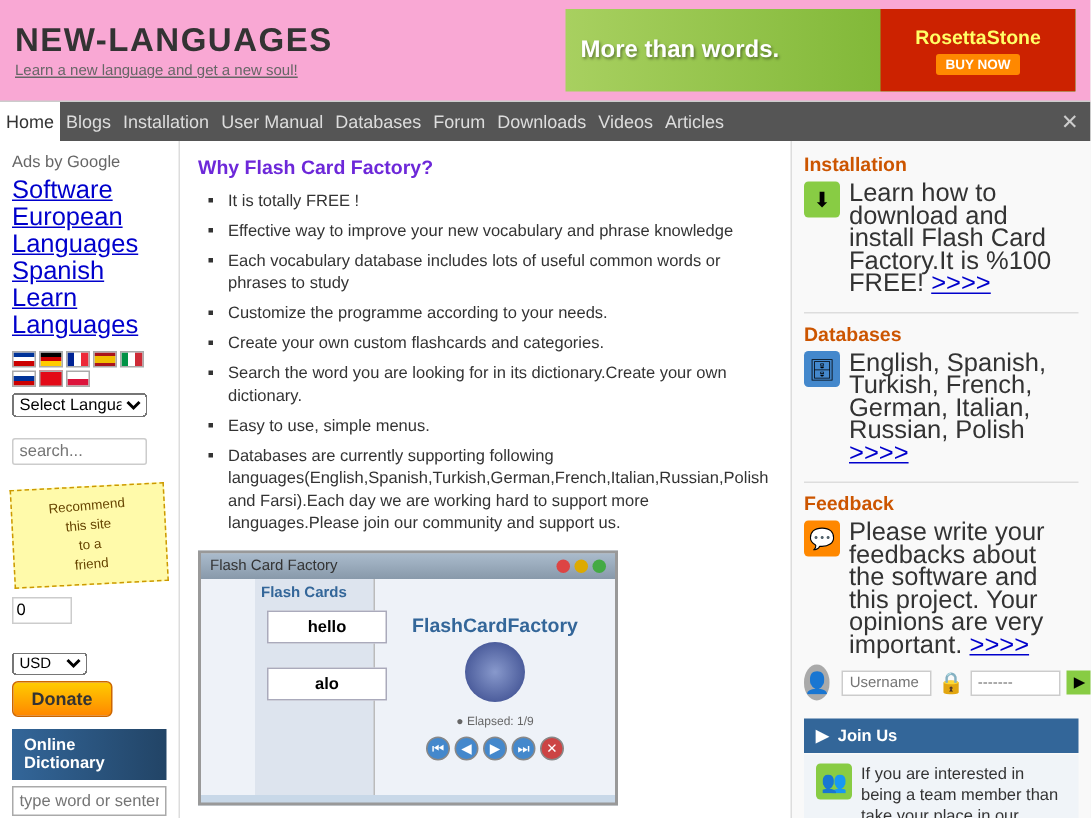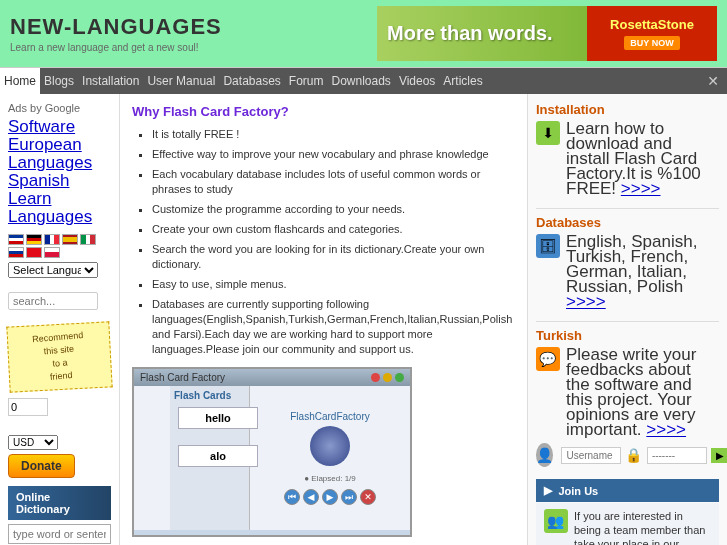--- a/index.html
+++ b/index.html
@@ -1,23 +1,23 @@
 <!DOCTYPE html>
 <html><head>
   <meta charset="utf-8">
   <style>
     * { margin: 0; padding: 0; box-sizing: border-box; }
     body { font-family: Arial, sans-serif; font-size: 12px; background: #e8e8e8; }
 
     
-    #header { background: #86efac; padding: 6px 10px; display: flex; align-items: center; justify-content: space-between; border-bottom: 1px solid #ccc; }
+    #header { background: #f9a8d4; padding: 6px 10px; display: flex; align-items: center; justify-content: space-between; border-bottom: 1px solid #ccc; }
     #site-title { font-size: 22px; font-weight: bold; color: #333; letter-spacing: 1px; }
-    #site-subtitle { font-size: 10px; color: #666; margin-top: 2px; }
+    #site-subtitle { font-size: 10px; color: #666; margin-top: 2px; text-decoration: underline; }
     #header-banner { width: 340px; height: 55px; background: linear-gradient(to right, #a8d060, #6aaa20); display: flex; align-items: center; justify-content: space-between; overflow: hidden; }
-    #banner-text { color: white; font-size: 20px; font-weight: bold; padding: 10px; text-shadow: 1px 1px 2px rgba(0,0,0,0.4); }
+    #banner-text { color: white; font-size: 16px; font-weight: bold; padding: 10px; text-shadow: 1px 1px 2px rgba(0,0,0,0.4); }
     #banner-rosetta { background: #cc2200; color: white; padding: 8px 10px; font-size: 11px; font-weight: bold; text-align: center; width: 130px; height: 100%; display: flex; flex-direction: column; align-items: center; justify-content: center; }
     #banner-rosetta .rs-title { font-size: 13px; color: #ff6; }
     #banner-buy { background: #ff8800; color: white; font-size: 9px; font-weight: bold; padding: 2px 6px; border-radius: 2px; margin-top: 4px; }
 
     
     #nav { background: #555; display: flex; align-items: center; }
     #nav a { color: #ddd; text-decoration: none; padding: 6px 4px; font-size: 12px; display: block; }
     #nav a.active { background: #fff; color: #333; }
     #nav-close { margin-left: auto; padding: 4px 8px; color: #ccc; cursor: pointer; font-size: 14px; }
 
@@ -201,21 +201,21 @@
       </div>
       <div class="sc-body">
         <div class="sc-left-panel">
           <div style="font-size:10px; font-weight:bold; color:#336699; margin-bottom:6px;">Flash Cards</div>
           <div class="sc-card">hello</div>
           <div style="height:8px;"></div>
           <div class="sc-card">alo</div>
         </div>
         <div class="sc-right-panel">
           <div class="sc-logo">
-            <div style="font-size:10px; font-weight:normal; color:#336699;">FlashCardFactory</div>
+            <div style="font-size:13px; font-weight:bold; color:#336699;">FlashCardFactory</div>
             <div style="width:40px; height:40px; border-radius:50%; background:radial-gradient(circle,#8899cc,#334488); margin:4px auto;"></div>
           </div>
           <div style="font-size:8px; color:#666; margin-top:4px;text-align:right;">● Elapsed: 1/9</div>
           <div class="sc-controls">
             <div class="sc-btn sc-btn-blue">⏮</div>
             <div class="sc-btn sc-btn-blue">◀</div>
             <div class="sc-btn sc-btn-blue">▶</div>
             <div class="sc-btn sc-btn-blue">⏭</div>
             <div class="sc-btn sc-btn-red">✕</div>
           </div>
@@ -244,21 +244,21 @@
         <div class="rs-icon rs-icon-blue">🗄</div>
         <div class="rs-section-body">
           <span>English, Spanish, Turkish, French, German, Italian, Russian, Polish</span> <a href="#">&gt;&gt;&gt;&gt;</a>
         </div>
       </div>
     </div>
 
     <div class="rs-divider"></div>
 
     <div class="rs-section">
-      <div class="rs-section-title">Turkish</div>
+      <div class="rs-section-title">Feedback</div>
       <div class="rs-icon-row">
         <div class="rs-icon rs-icon-orange">💬</div>
         <div class="rs-section-body">
           <span>Please write your feedbacks about the software and this project. Your opinions are very important.</span> <a href="#">&gt;&gt;&gt;&gt;</a>
         </div>
       </div>
       <div class="rs-login-row">
         <div class="rs-avatar">👤</div>
         <input type="text" class="rs-input" placeholder="Username" style="">
         <span style="font-size:14px; color:#888;">🔒</span>

